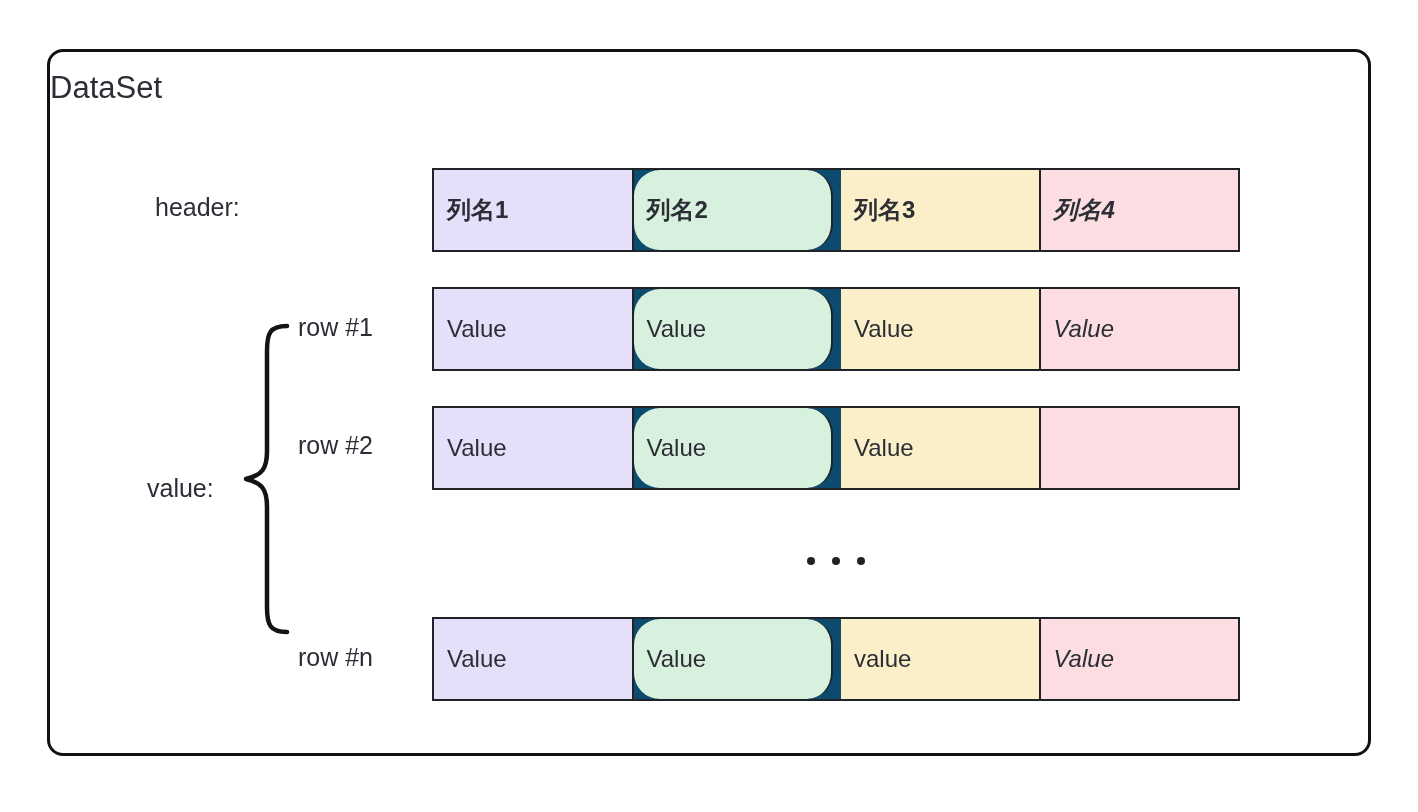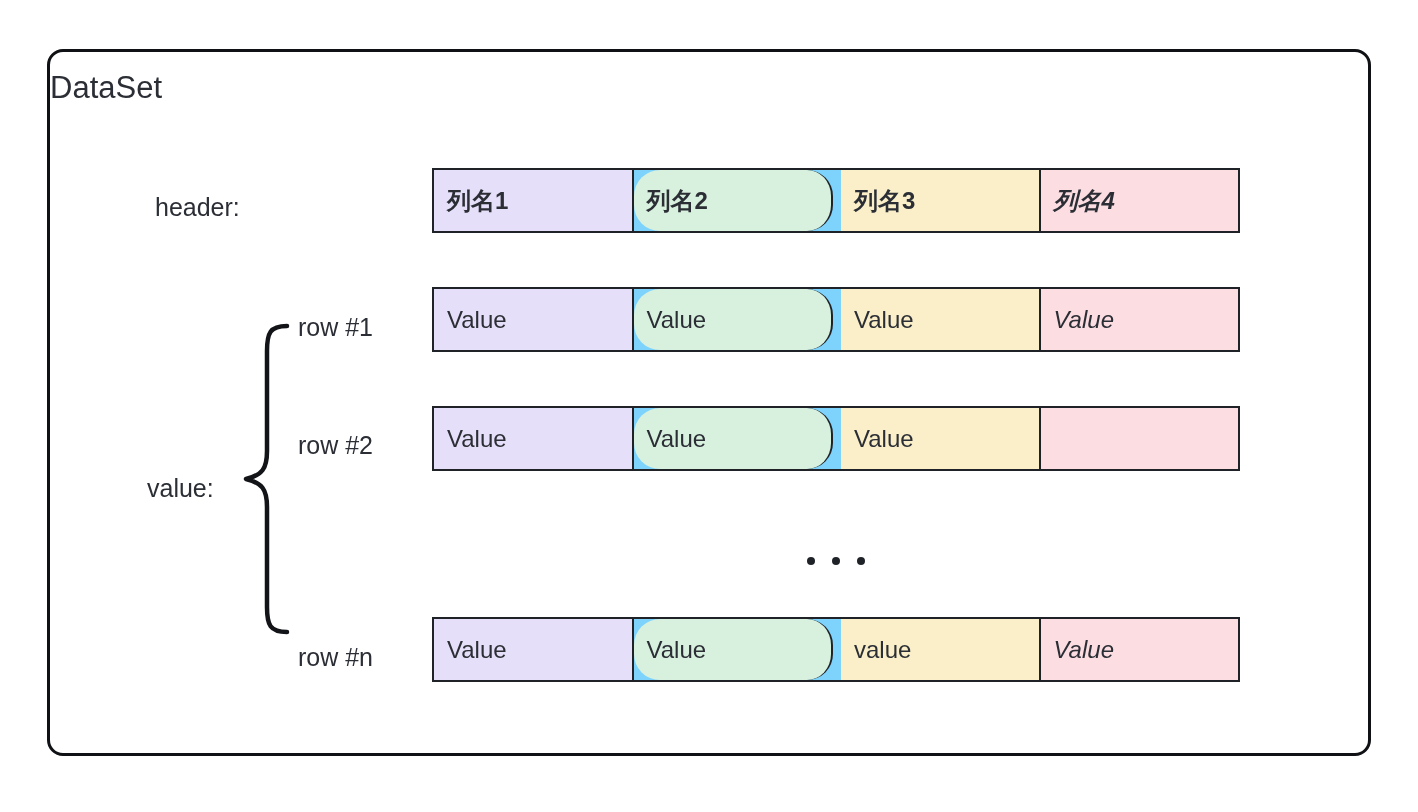--- a/index.html
+++ b/index.html
@@ -50,25 +50,25 @@
     width: 135px;
     text-align: center;
   }
   .row-label.r1 { top: 260px; }
   .row-label.r2 { top: 378px; }
   .row-label.rn { top: 590px; }
   .grid-row {
     position: absolute;
     left: 382px;
     width: 808px;
-    height: 65px;
+    height: 84px;
     box-sizing: border-box;
     border: 2.5px solid var(--border);
     display: flex;
-    background: #7dd3fc;
+    background: #0c4a6e;
   }
   .grid-row.header { top: 116px; }
   .grid-row.r1     { top: 235px; }
   .grid-row.r2     { top: 354px; }
   .grid-row.rn     { top: 565px; }
   .cell {
     flex: 1 1 0;
     box-sizing: border-box;
     display: flex;
     align-items: center;

